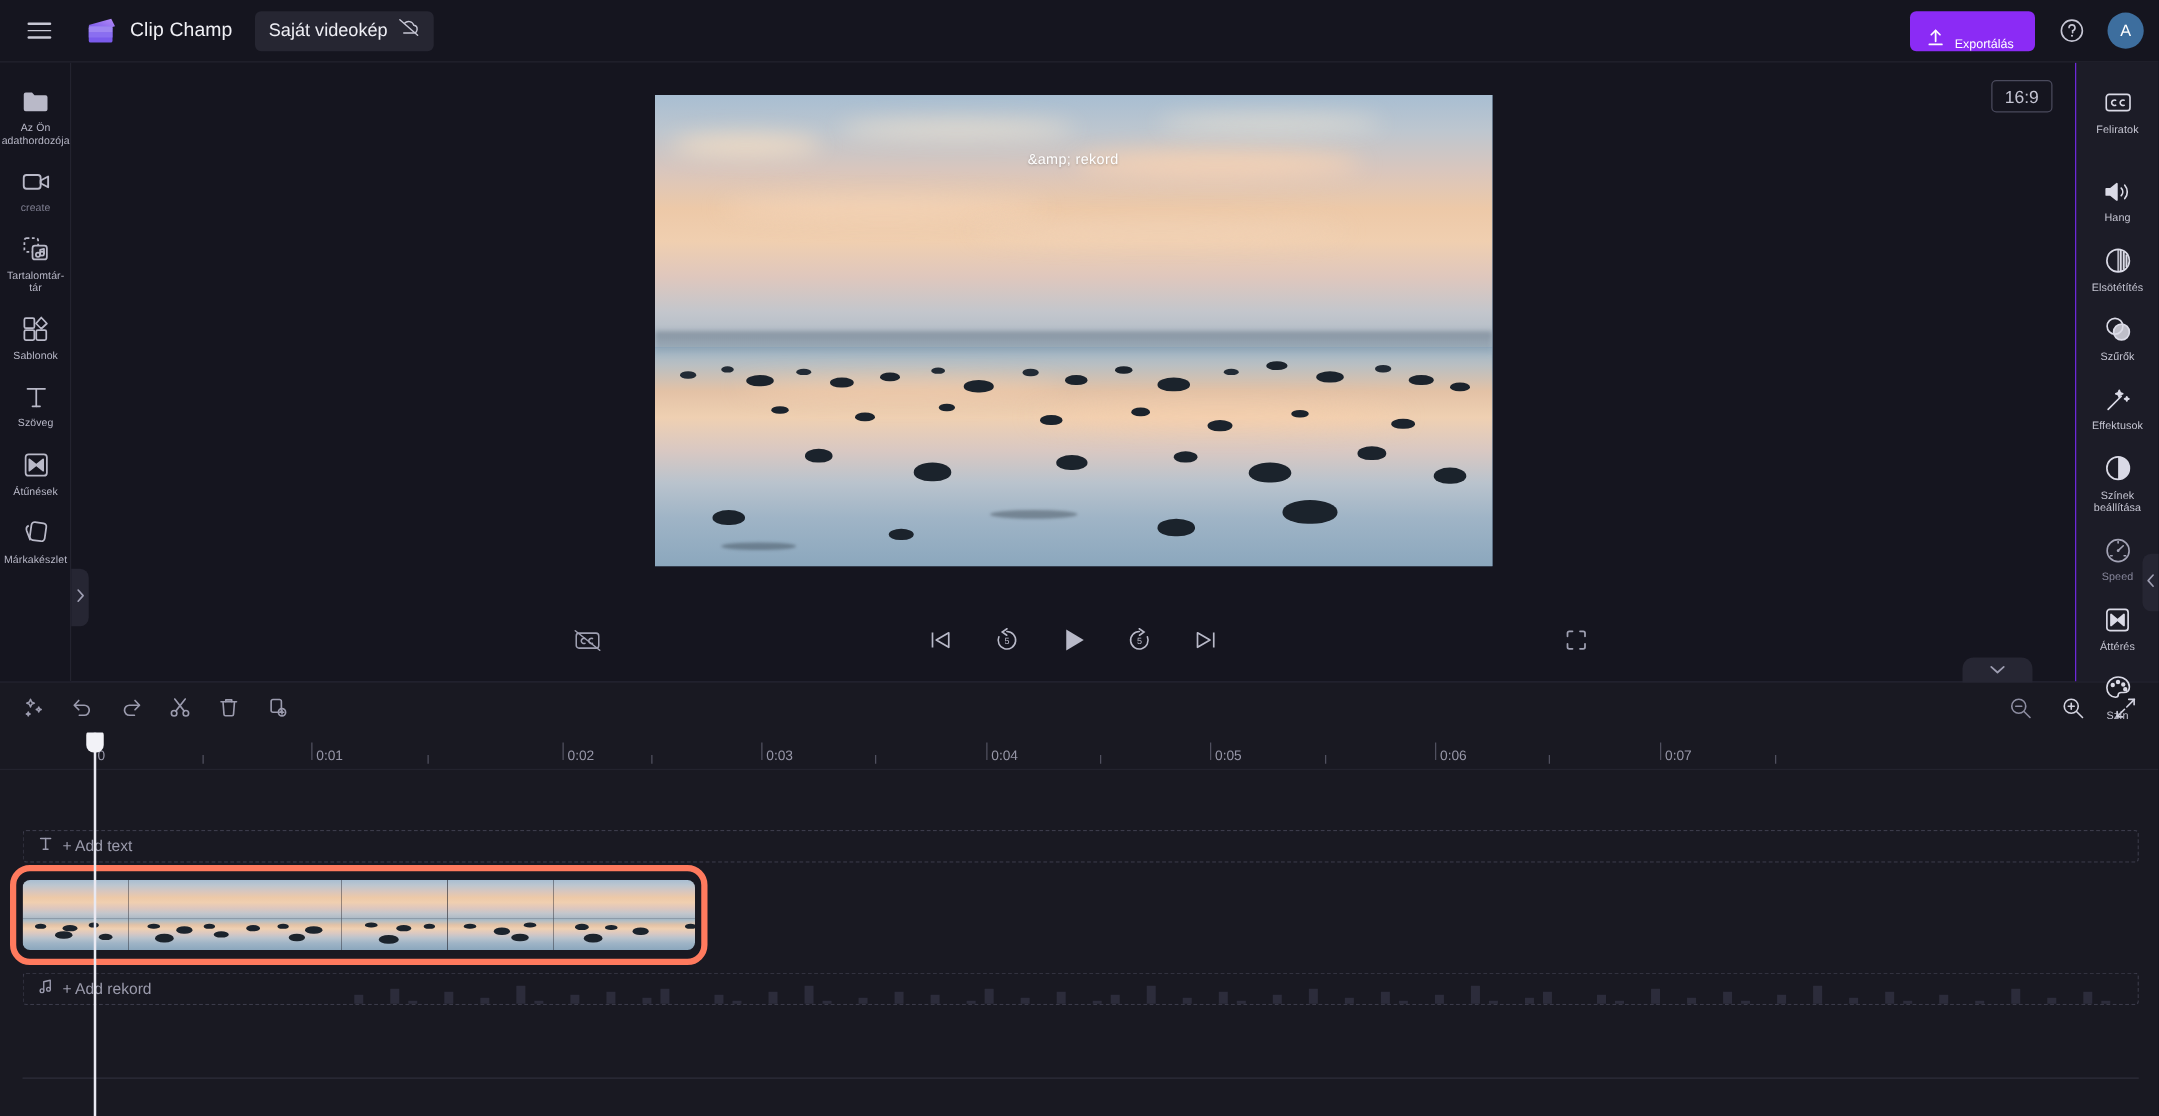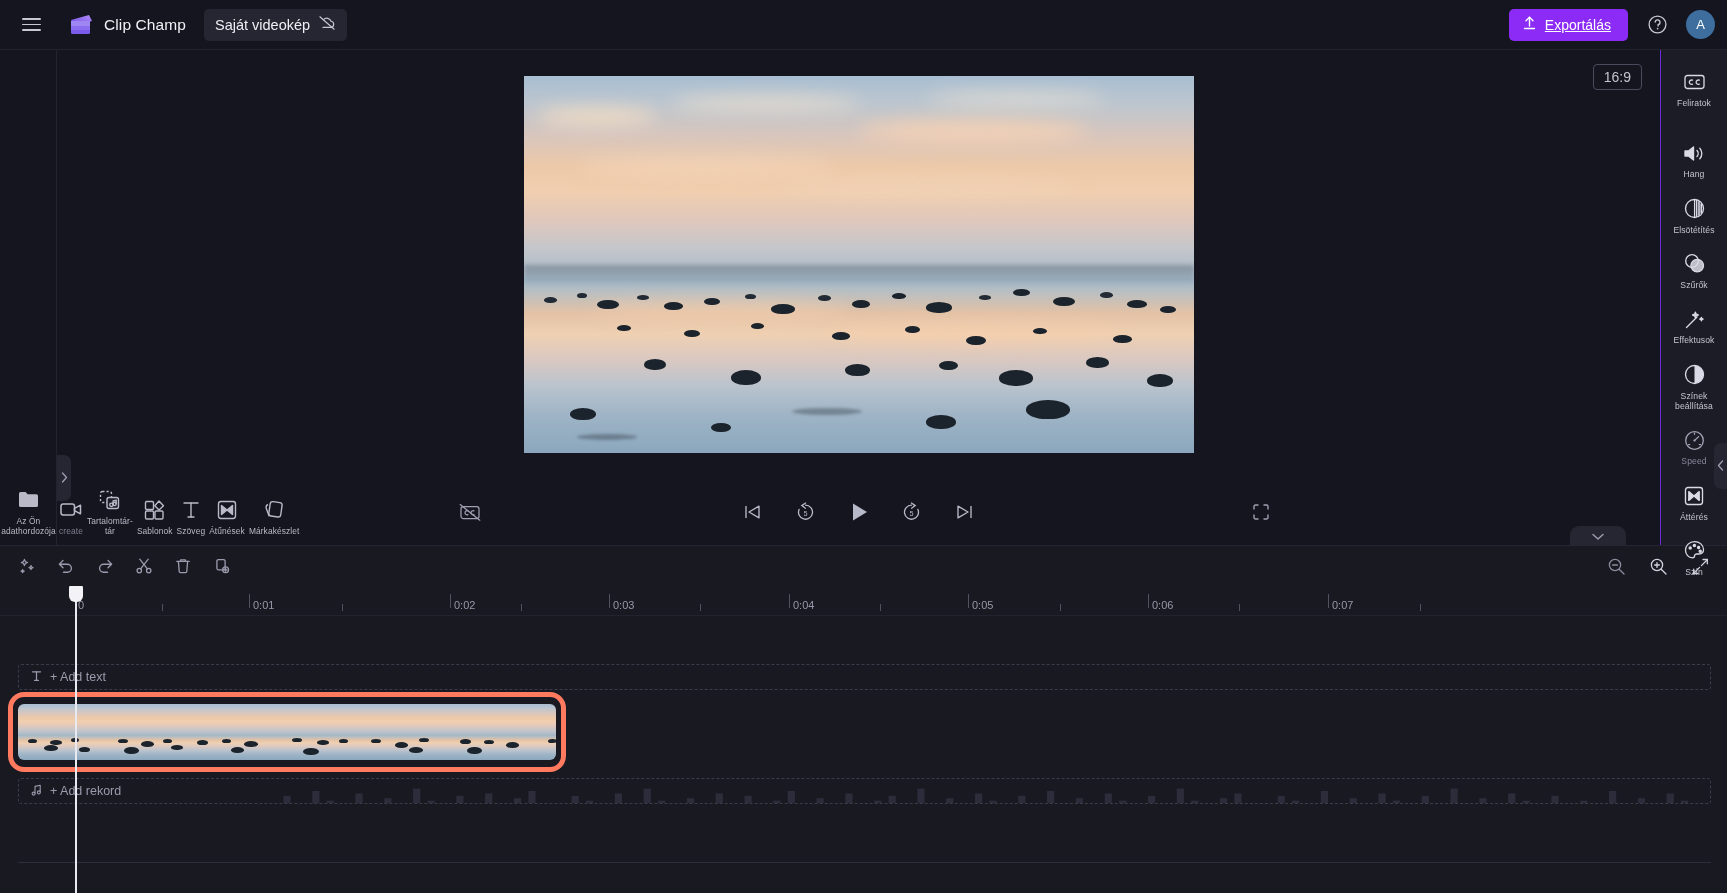--- a/index.html
+++ b/index.html
@@ -26,41 +26,40 @@
   .brand { display: flex; align-items: center; gap: 9px; margin-left: 20px; cursor: pointer; }
   .brand-logo { width: 27px; height: 25px; position: relative; }
   .brand-name { font-size: 15.5px; color: #f0f0f5; letter-spacing: .1px; }
   .proj-chip {
     margin-left: 18px; height: 32px; display: flex; align-items: center; gap: 8px;
     padding: 0 11px; border-radius: 5px; background: #262632; cursor: pointer;
   }
   .proj-name { font-size: 14.5px; color: #eeeef4; }
   .topbar-right { margin-left: auto; display: flex; align-items: center; gap: 14px; }
   .export-btn {
-    height: 32px; display: flex; align-items: center; gap: 8px;
+    height: 32px; display: flex; align-items: flex-end; gap: 8px;
     padding: 0 17px 0 13px; border-radius: 5px;
-    background: #8b2bf5; color: #fff; font-size: 14px; cursor: pointer; border: none;
+    background: #8b2bf5; color: #fff; font-size: 10px; cursor: pointer; border: none;
     font-family: inherit;
-    text-decoration: underline;
   }
   .icon-btn { width: 30px; height: 30px; display: flex; align-items: center; justify-content: center; cursor: pointer; border-radius: 50%; }
   .avatar {
     width: 29px; height: 29px; border-radius: 50%;
     background: #3d6e9e; color: #fff; font-size: 13px;
     display: flex; align-items: center; justify-content: center; cursor: pointer;
   }
 
   
   .body { flex: 1; display: flex; position: relative; min-height: 0; }
 
   
   .rail-left {
     width: 57px; flex: 0 0 57px; background: #15151f;
     border-right: 1px solid #23232f;
-    display: flex; flex-direction: row; align-items: flex-end;
+    display: flex; flex-direction: column; align-items: flex-start;
     padding-top: 12px; position: relative; z-index: 20;
   }
   .rail-item {
     width: 57px; padding: 7px 2px 6px; display: flex; flex-direction: column;
     align-items: center; gap: 4px; cursor: pointer; margin-bottom: 3px;
   }
   .rail-label { font-size: 8.4px; color: #b9b9c8; text-align: center; line-height: 1.2; letter-spacing: .1px; }
   .rail-item.dim .rail-label { color: #7e7e90; }
   .rail-icon { width: 24px; height: 24px; display: flex; align-items: center; justify-content: center; }
   .rail-icon svg { display: block; }
@@ -405,20 +404,21 @@
           <div class="rock" style="left:84%;top:74.5%;width:23px;height:11px"></div>
           <div class="rock" style="left:93%;top:79%;width:26px;height:13px"></div>
 
           <div class="rock" style="left:7%;top:88%;width:26px;height:12px"></div>
           <div class="rock" style="left:28%;top:92%;width:20px;height:9px"></div>
           <div class="rock" style="left:60%;top:90%;width:30px;height:14px"></div>
           <div class="rock" style="left:75%;top:86%;width:44px;height:19px"></div>
           <div class="refl" style="left:40%;top:88%;width:70px;height:7px"></div>
           <div class="refl" style="left:8%;top:95%;width:60px;height:6px"></div>
 
+          <div class="overlay-text">&amp;amp; rekord</div>
         </div>
       </div>
 
       <div class="player-bar">
         <div class="cc-off tbtn">
           <svg width="22" height="18" viewBox="0 0 22 18" fill="none" stroke="#9fa0b2" stroke-width="1.25" stroke-linecap="round">
             <rect x="2" y="3.5" width="18" height="12" rx="2.2"></rect>
             <path d="M9 7.8a2.2 2.2 0 0 0-3 2 2.2 2.2 0 0 0 3 1.9"></path>
             <path d="M15 7.8a2.2 2.2 0 0 0-3 2 2.2 2.2 0 0 0 3 1.9"></path>
             <path d="M1.2 1.6 L20.8 17.2"></path>

